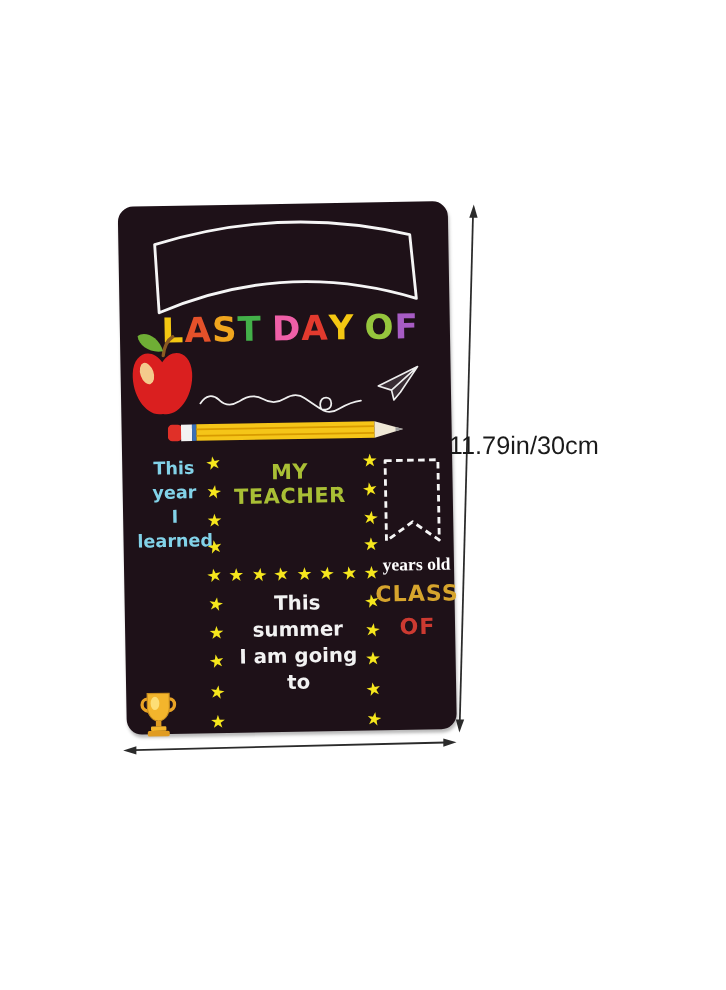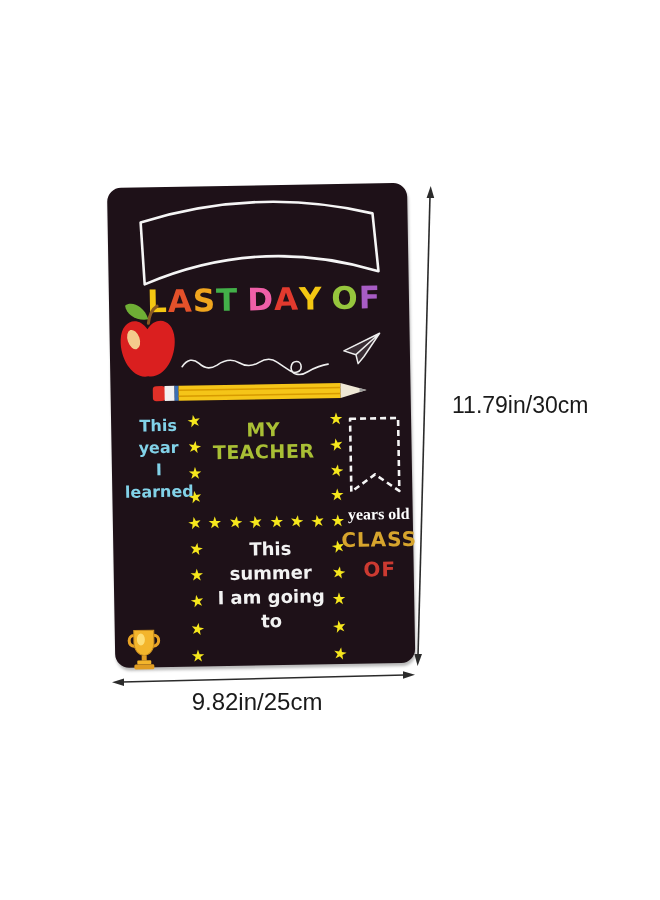--- a/index.html
+++ b/index.html
@@ -63,21 +63,21 @@
   .star{
     position:absolute;font-size:16px;line-height:16px;width:18px;text-align:center;
   }
 
   
   .dim-svg{position:absolute;left:0;top:0;pointer-events:none;}
   .dim-label{
     position:absolute;color:#1a1a1a;
     font-family:"Liberation Sans","DejaVu Sans",sans-serif;
   }
-  .dim-height{left:452px;top:392px;font-size:23px;}
+  .dim-height{left:408px;top:392px;font-size:23px;}
   .dim-width{left:147px;top:688px;width:220px;text-align:center;font-size:24px;}
 </style>
 </head>
 <body>
 
 <div class="stage">
 
   <div class="board" style="background-color: rgb(30, 17, 24);">
 
     <svg class="banner-svg" width="272" height="96" viewBox="0 0 272 96">
@@ -194,14 +194,13 @@
       <polygon points="414.4,654 422,654 417.6,666" fill="#2b2b2b"></polygon>
     </g>
     <g>
       <line x1="122" y1="682" x2="405" y2="675" stroke="#2b2b2b" stroke-width="1.6"></line>
       <polygon points="124,678.5 124,686 112,682.3" fill="#2b2b2b"></polygon>
       <polygon points="403,671.3 403,678.8 415,674.8" fill="#2b2b2b"></polygon>
     </g>
   </svg>
 
   <div class="dim-label dim-height">11.79in/30cm</div>
-  <div class="dim-label dim-width">9.82in/25cm</div>
 </div>
 
 </body></html>

